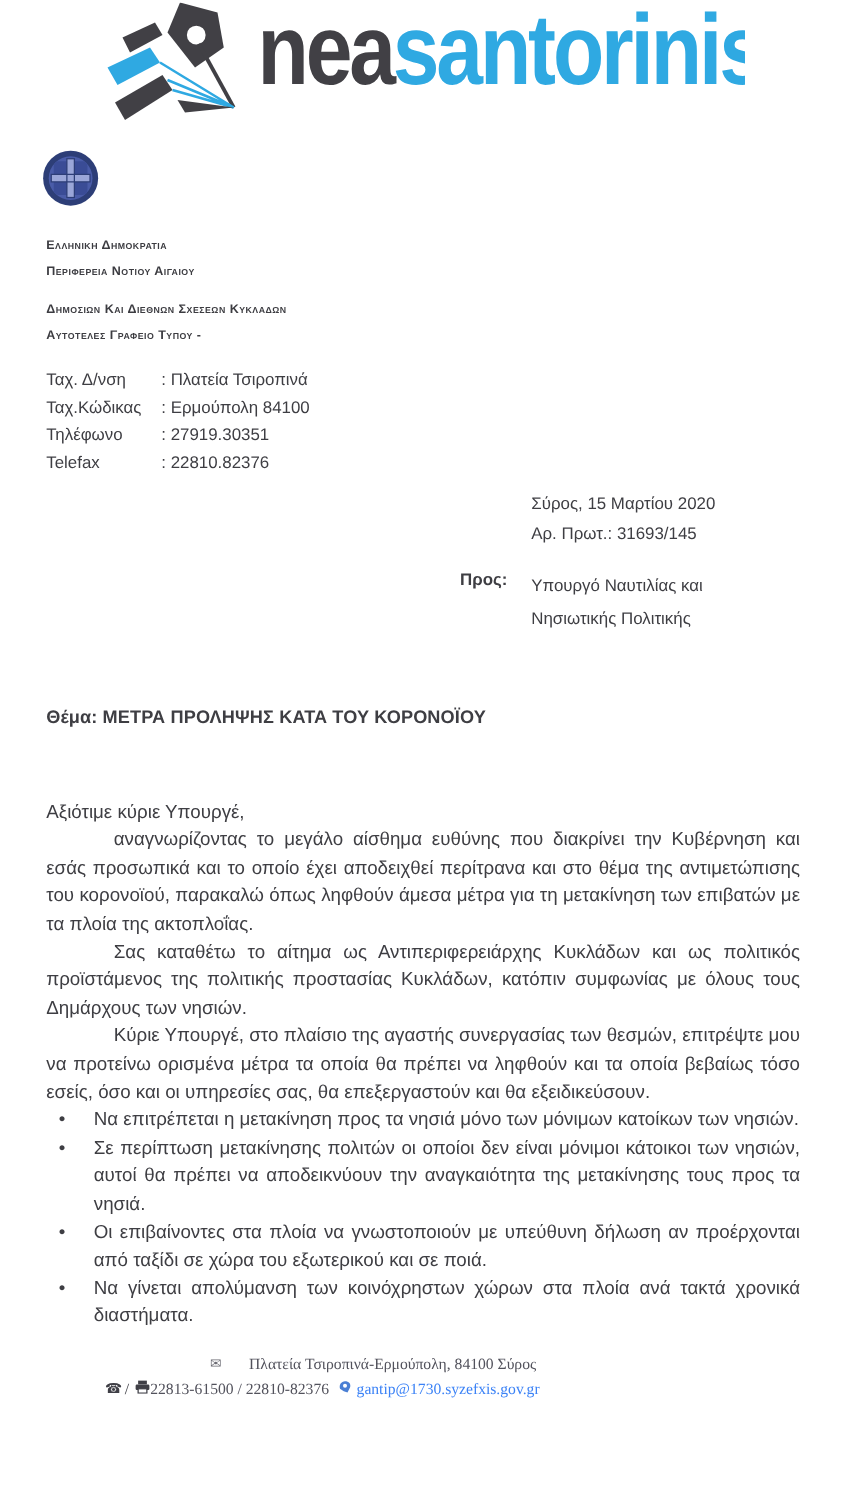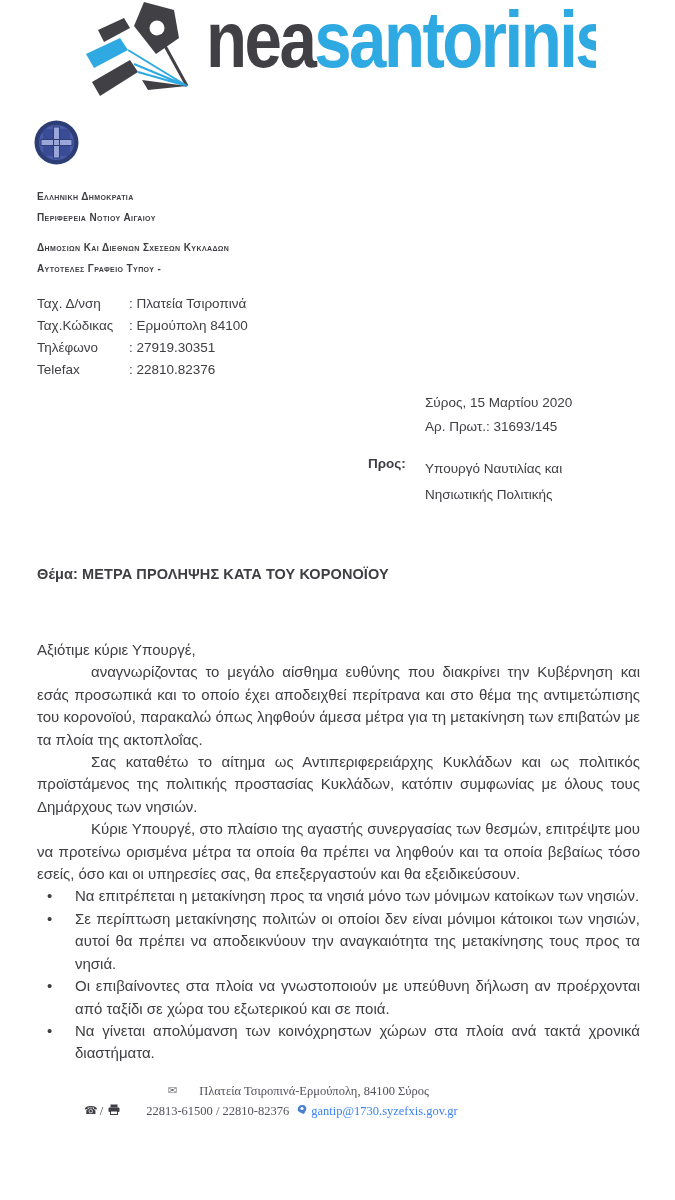--- a/index.html
+++ b/index.html
@@ -43,21 +43,21 @@
   ul.points .marker{position:absolute;left:10px;top:0;}
   
   .footer{position:absolute;left:84px;top:1081px;width:520px;
     font-family:"Liberation Serif",serif;font-size:12.5px;color:#52525c;line-height:20px;}
   .f-row{display:flex;align-items:center;white-space:nowrap;}
   .f-row1{margin-left:84px;}
   .glyph{font-family:"DejaVu Sans",sans-serif;font-size:11px;color:#6a6a72;}
   .f-row1 .glyph{margin-right:22px;}
   .f-row2 .glyph{color:#3f3f46;}
   .f-sep{margin:0 2px;color:#3f3f46;}
-  .f-phones{margin-left:26px;}
+  .f-phones{}
   .fax-svg{margin-left:3px;}
   .link-svg{margin:0 4px 0 8px;}
   .email-link{color:#3b82f6;cursor:pointer;}
 </style>
 </head>
 <body>
 
 <div class="page">
 
   <div class="banner">

